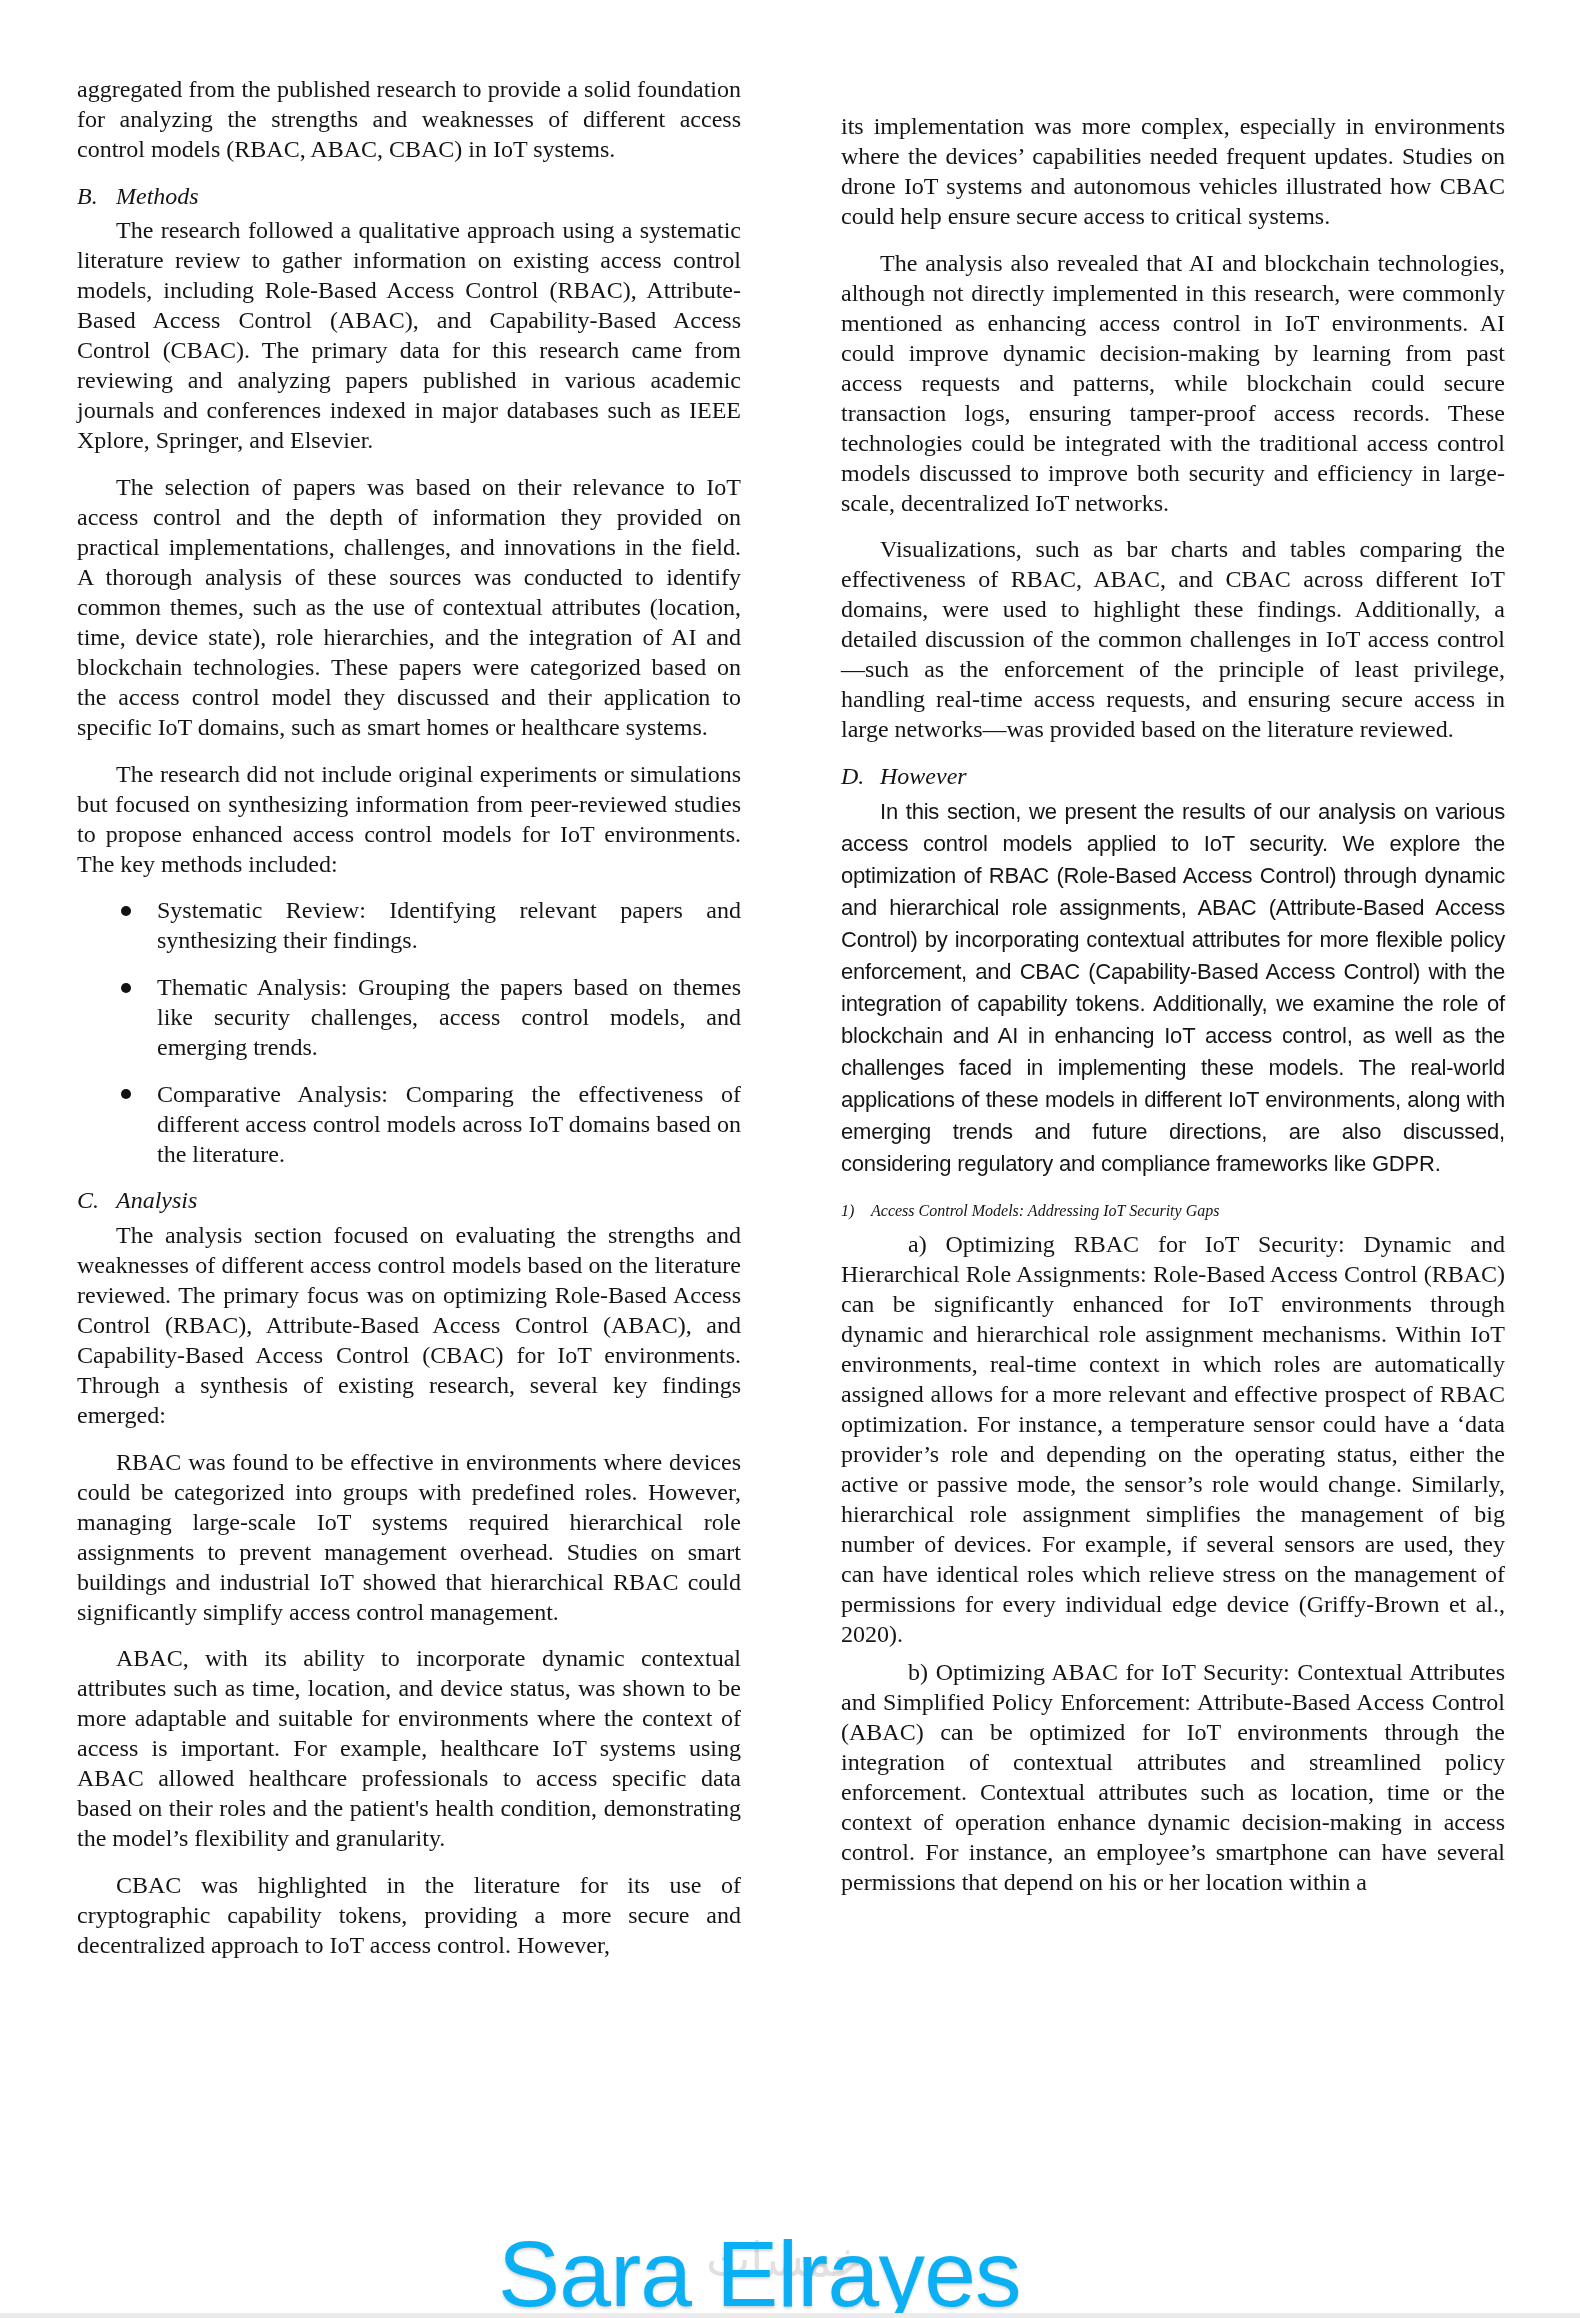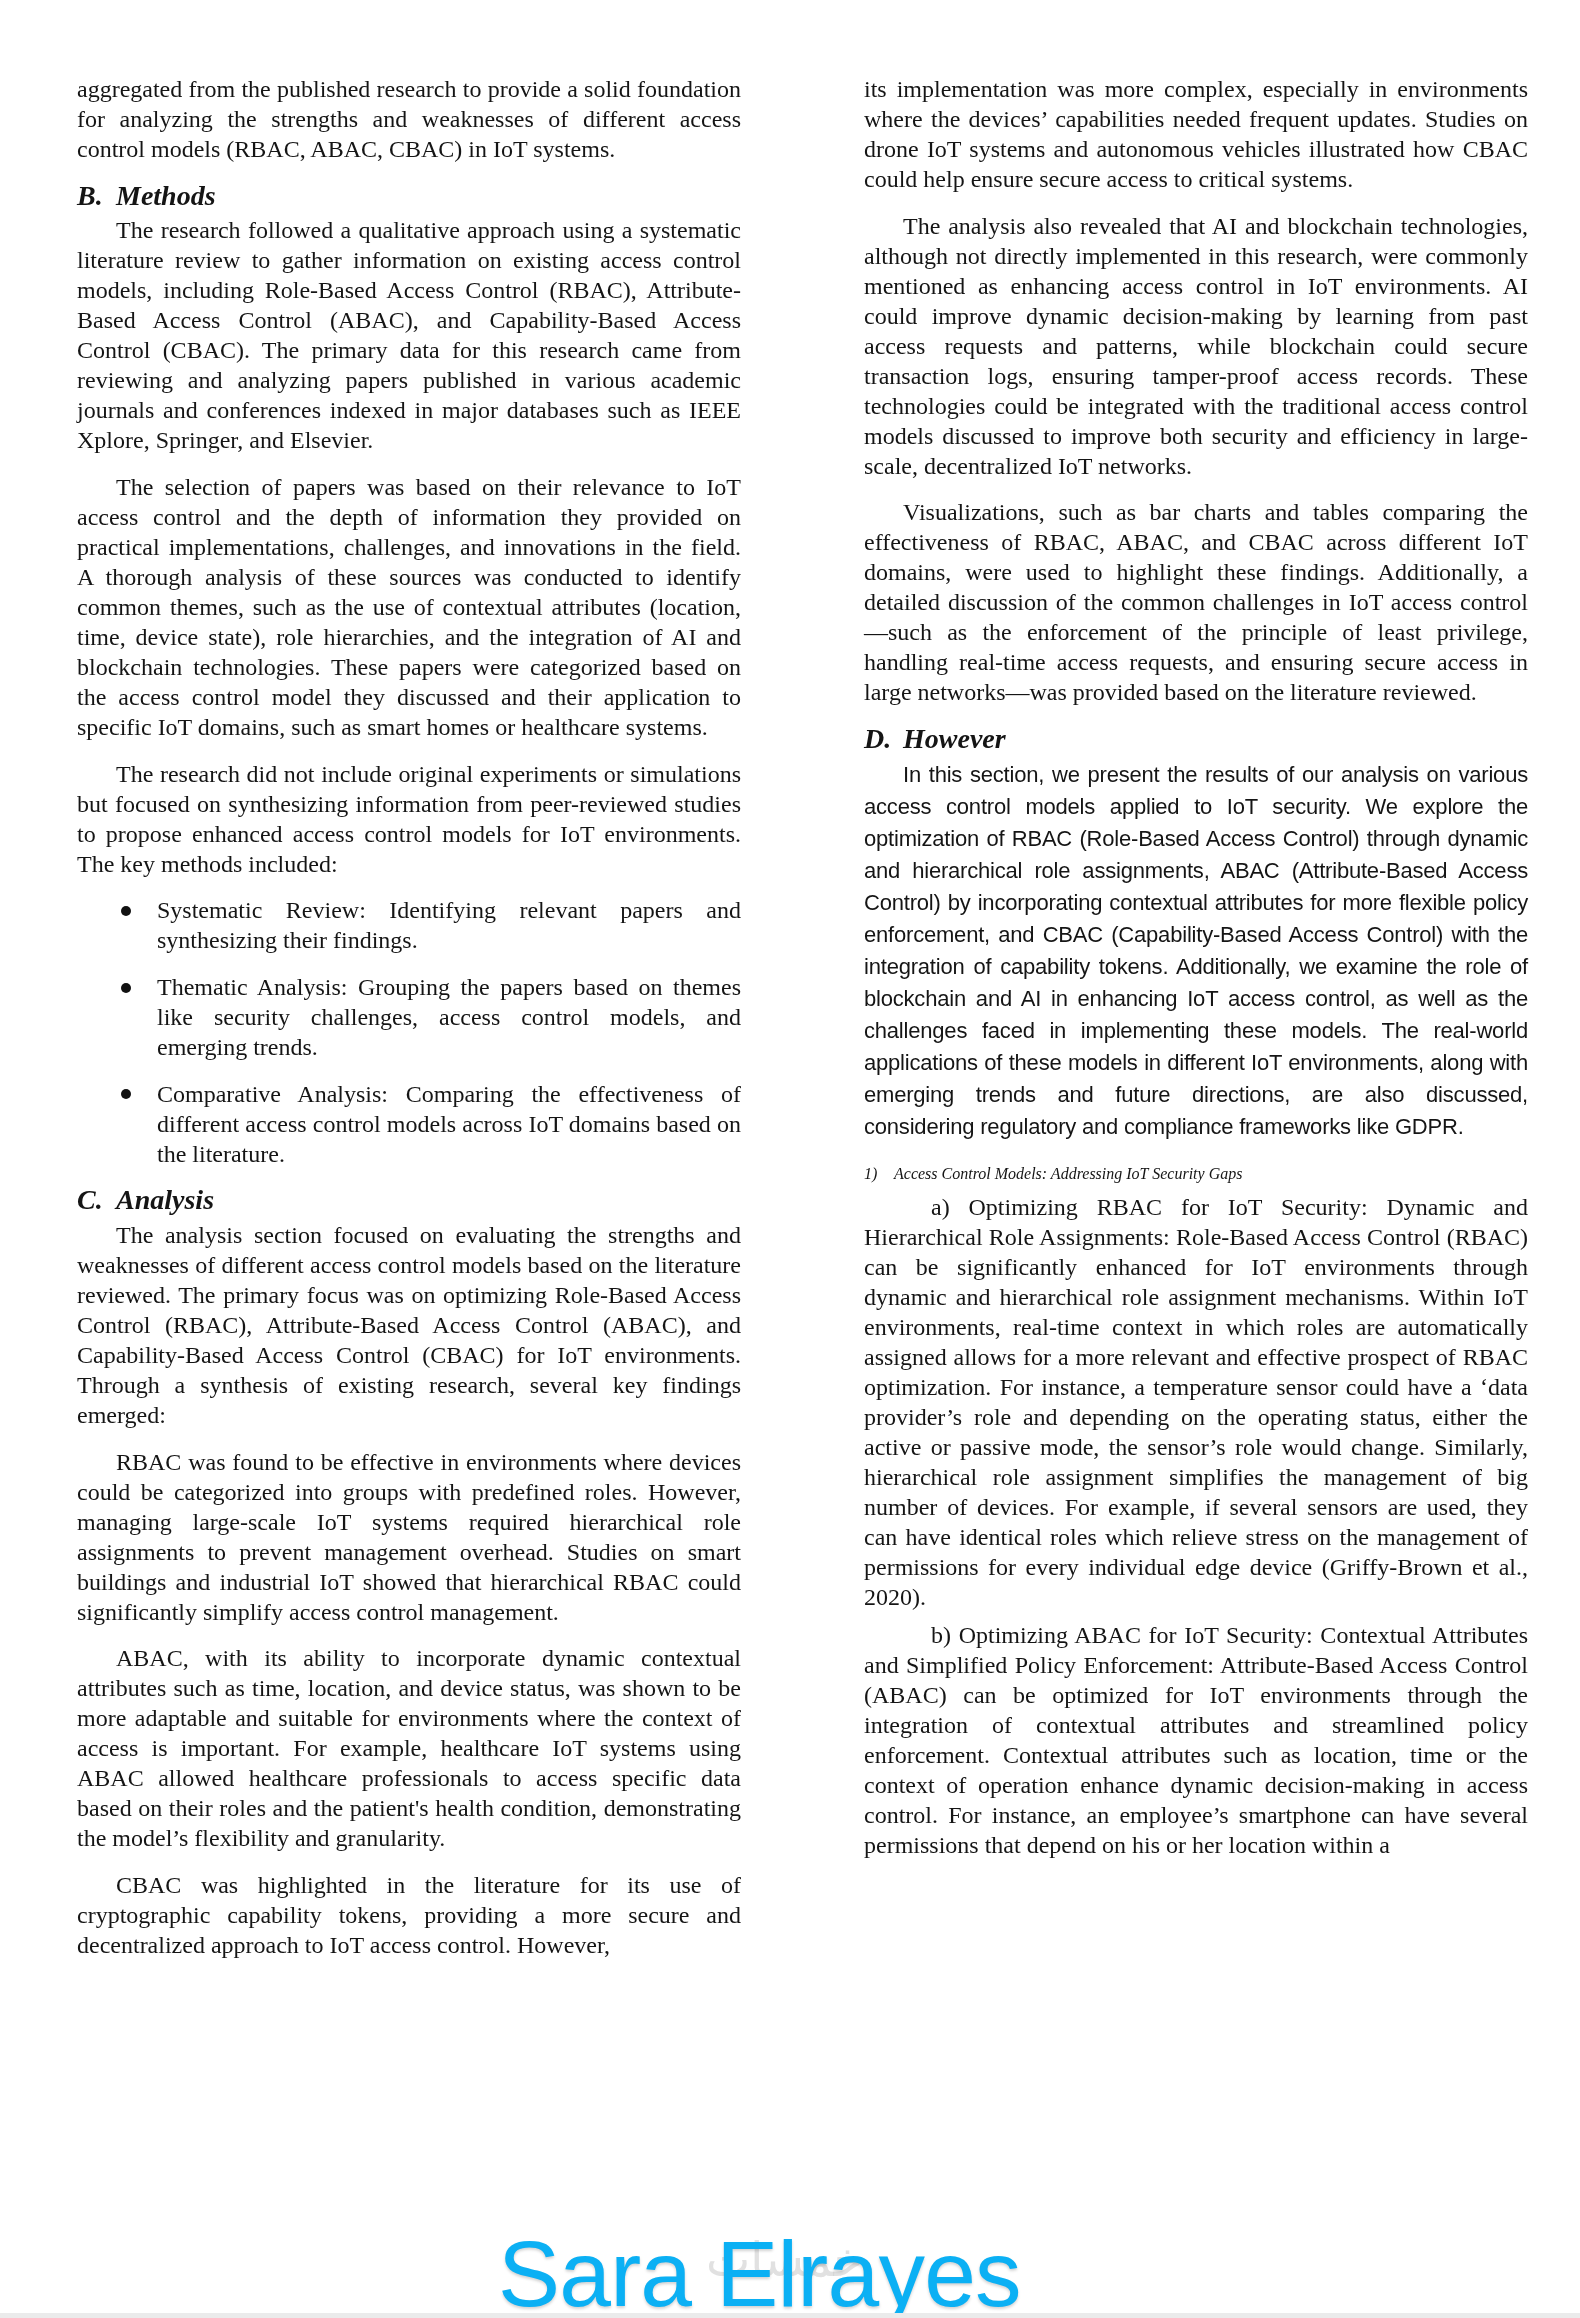--- a/index.html
+++ b/index.html
@@ -1,24 +1,24 @@
 <!DOCTYPE html>
 <html style="font-size:12px"><head>
 <meta charset="utf-8">
 <style>
   html, body { margin: 0; padding: 0; background: #ffffff; }
   body { width: 1581px; height: 2319px; position: relative; overflow: hidden; }
   .page { position: absolute; left: 0; top: 0; width: 1581px; height: 1773px; background: #fff; }
   .col { position: absolute; top: 74px; width: 664px; color: #151515;
          font-family: "Liberation Serif", "DejaVu Serif", serif; font-size: 24px; line-height: 30px; }
   .col-left { left: 77px; }
-  .col-right { left: 864px; }
+  .col-right { left: 841px; margin-top: 37px; }
   p { margin: 0 0 16.7px 0; text-align: justify; text-indent: 39px; }
   p.noindent { text-indent: 0; }
-  h3.sec { margin: 4.6px 0 4.6px 0; font-style: italic; font-weight: bold; font-size: 28px; line-height: 30px; }
+  h3.sec { margin: 4.6px 0 4.6px 0; font-style: italic; font-weight: normal; font-size: 24px; line-height: 30px; }
   h3.sec .num { display: inline-block; width: 39px; }
   ul.bullets { list-style: none; margin: 0 0 6px 0; padding: 0; }
   ul.bullets li { position: relative; padding-left: 80px; margin-bottom: 16.7px; text-align: justify; }
   ul.bullets li .dot { position: absolute; left: 44px; top: 10.6px; width: 10px; height: 10px; border-radius: 50%; background: #111; }
   p.sans { font-family: "Liberation Sans", "DejaVu Sans", sans-serif; font-size: 22px; line-height: 32px; letter-spacing: -0.2px; }
   p.sub { text-indent: 67px; margin-bottom: 7.6px; }
   h4.subsec { margin: 7.6px 0 3px 0; font-style: italic; font-weight: normal; font-size: 16px; line-height: 30px; }
   h4.subsec .num { display: inline-block; width: 30px; }
   .watermark { position: absolute; left: 498px; top: 2228px; font-family: "Liberation Sans", "DejaVu Sans", sans-serif;
                font-size: 93px; line-height: 93px; color: #0bb0f4; letter-spacing: -0.8px;

